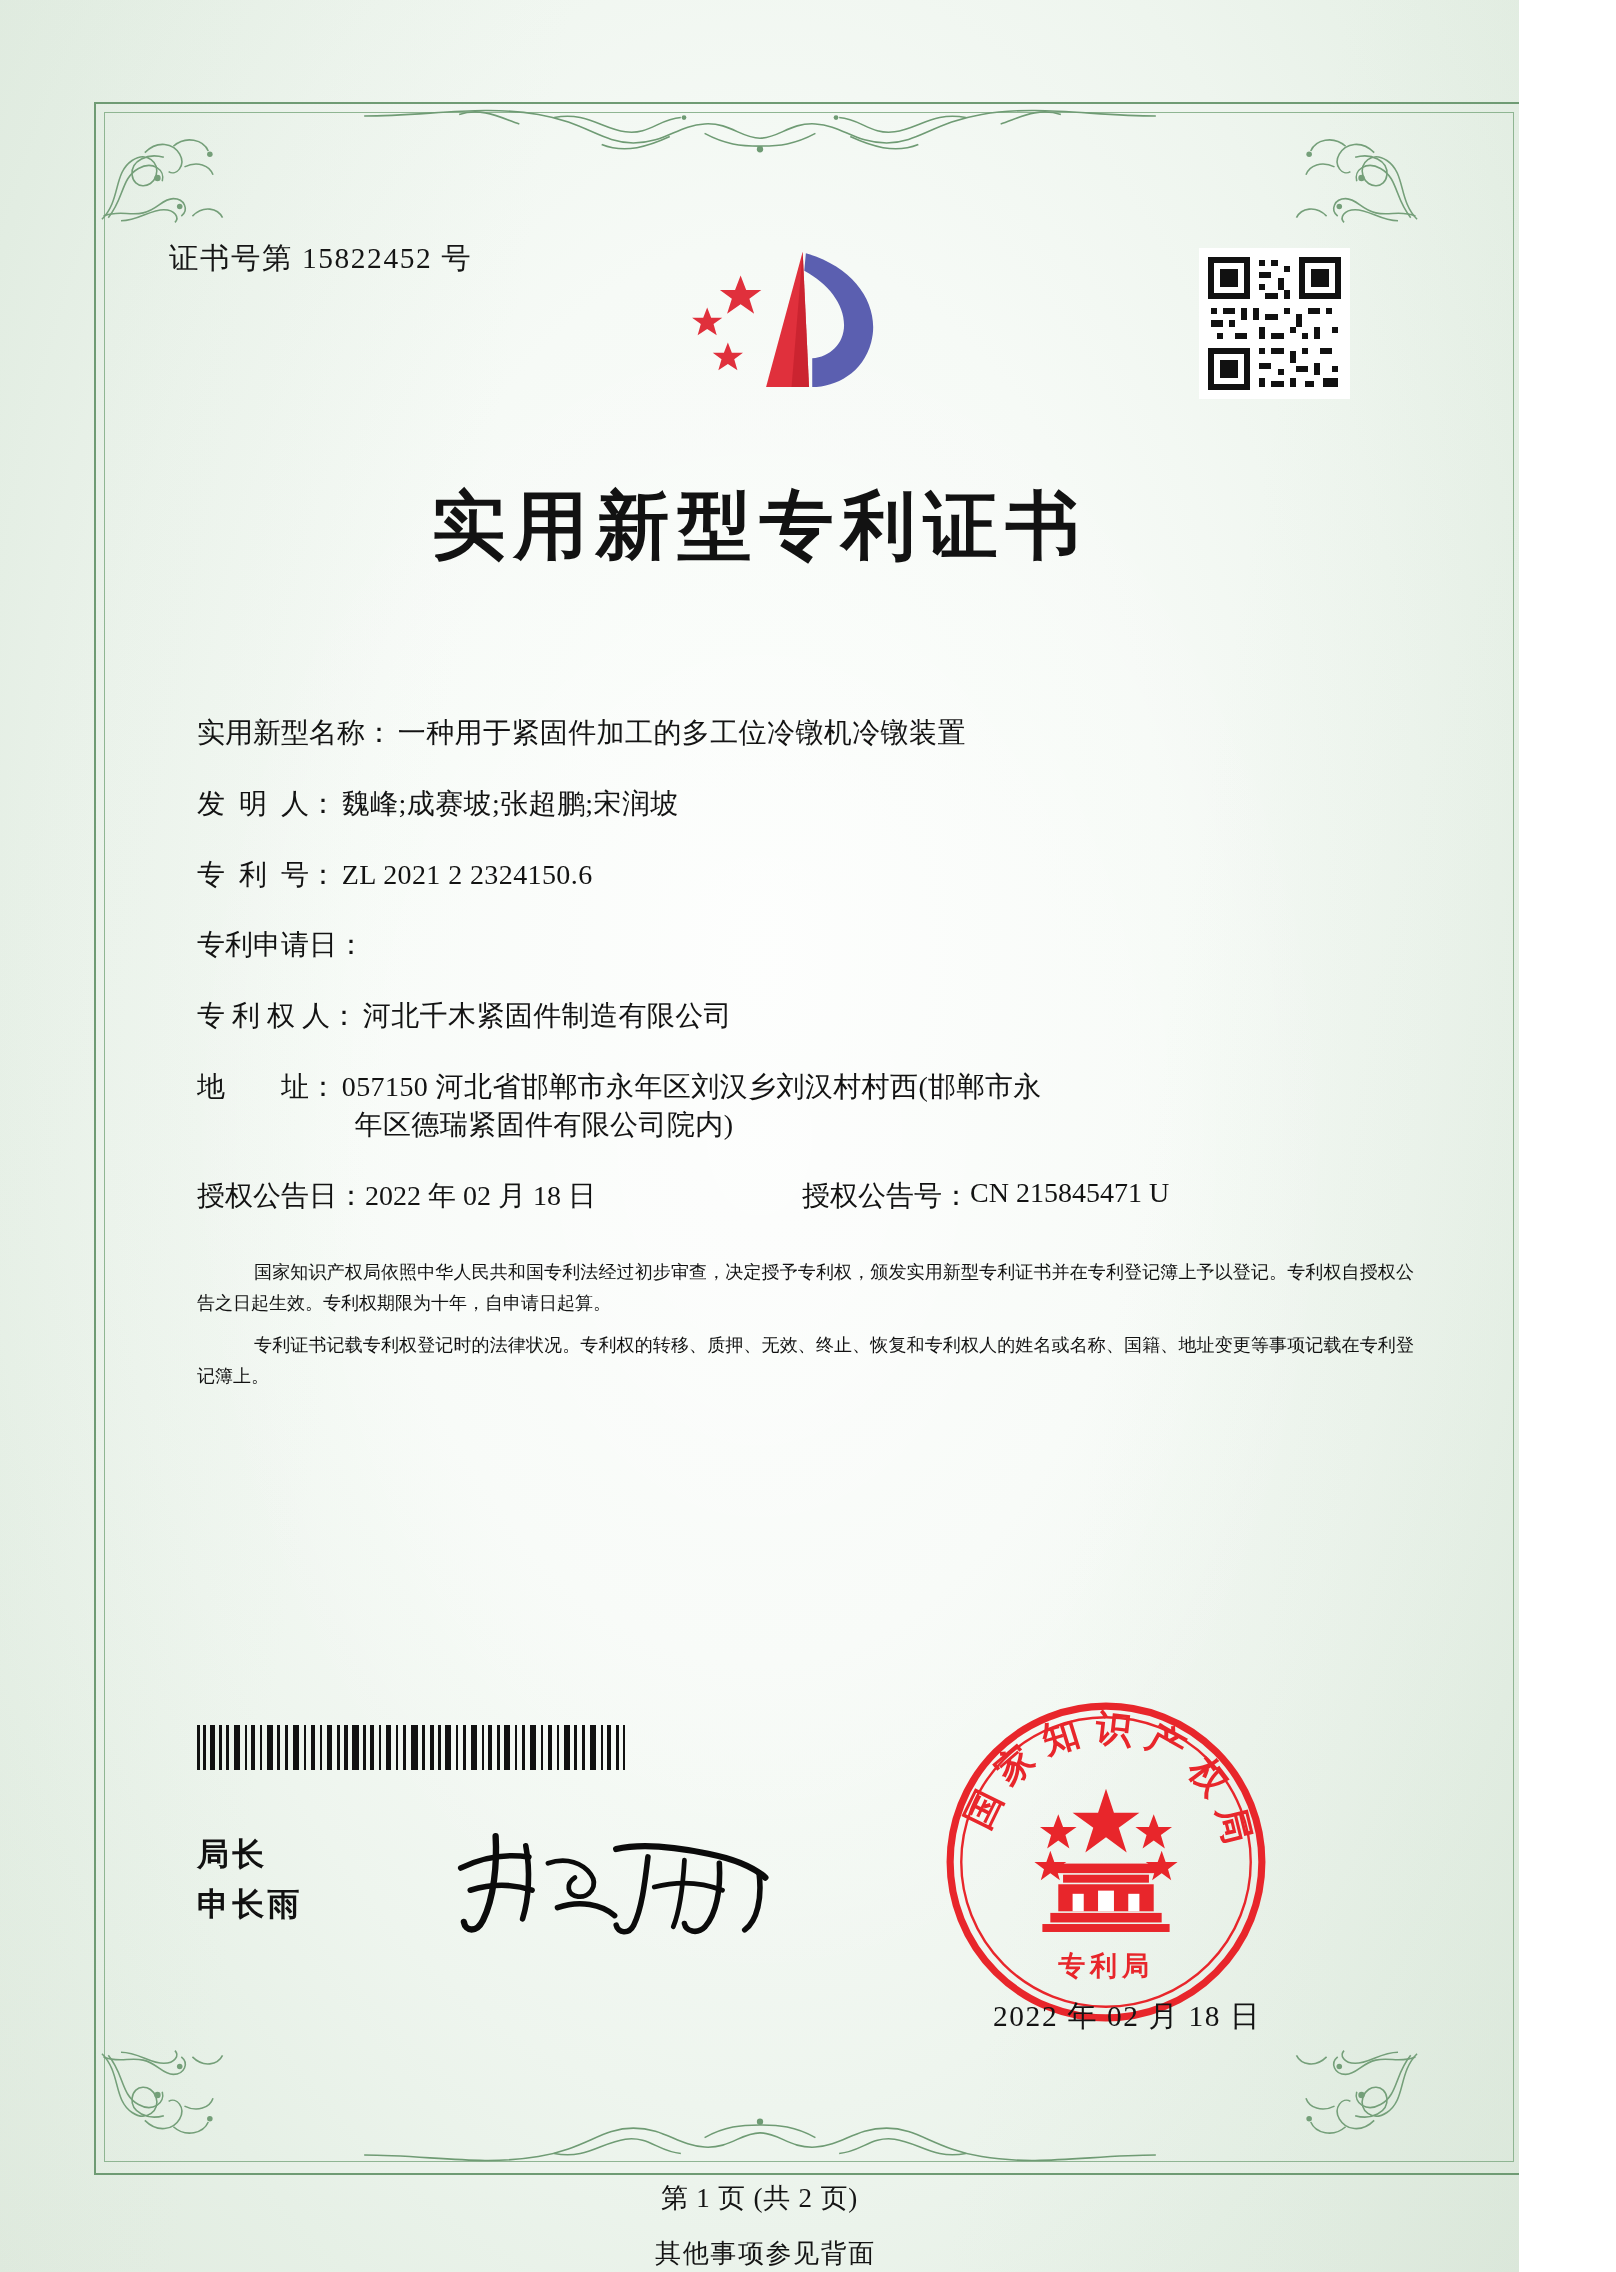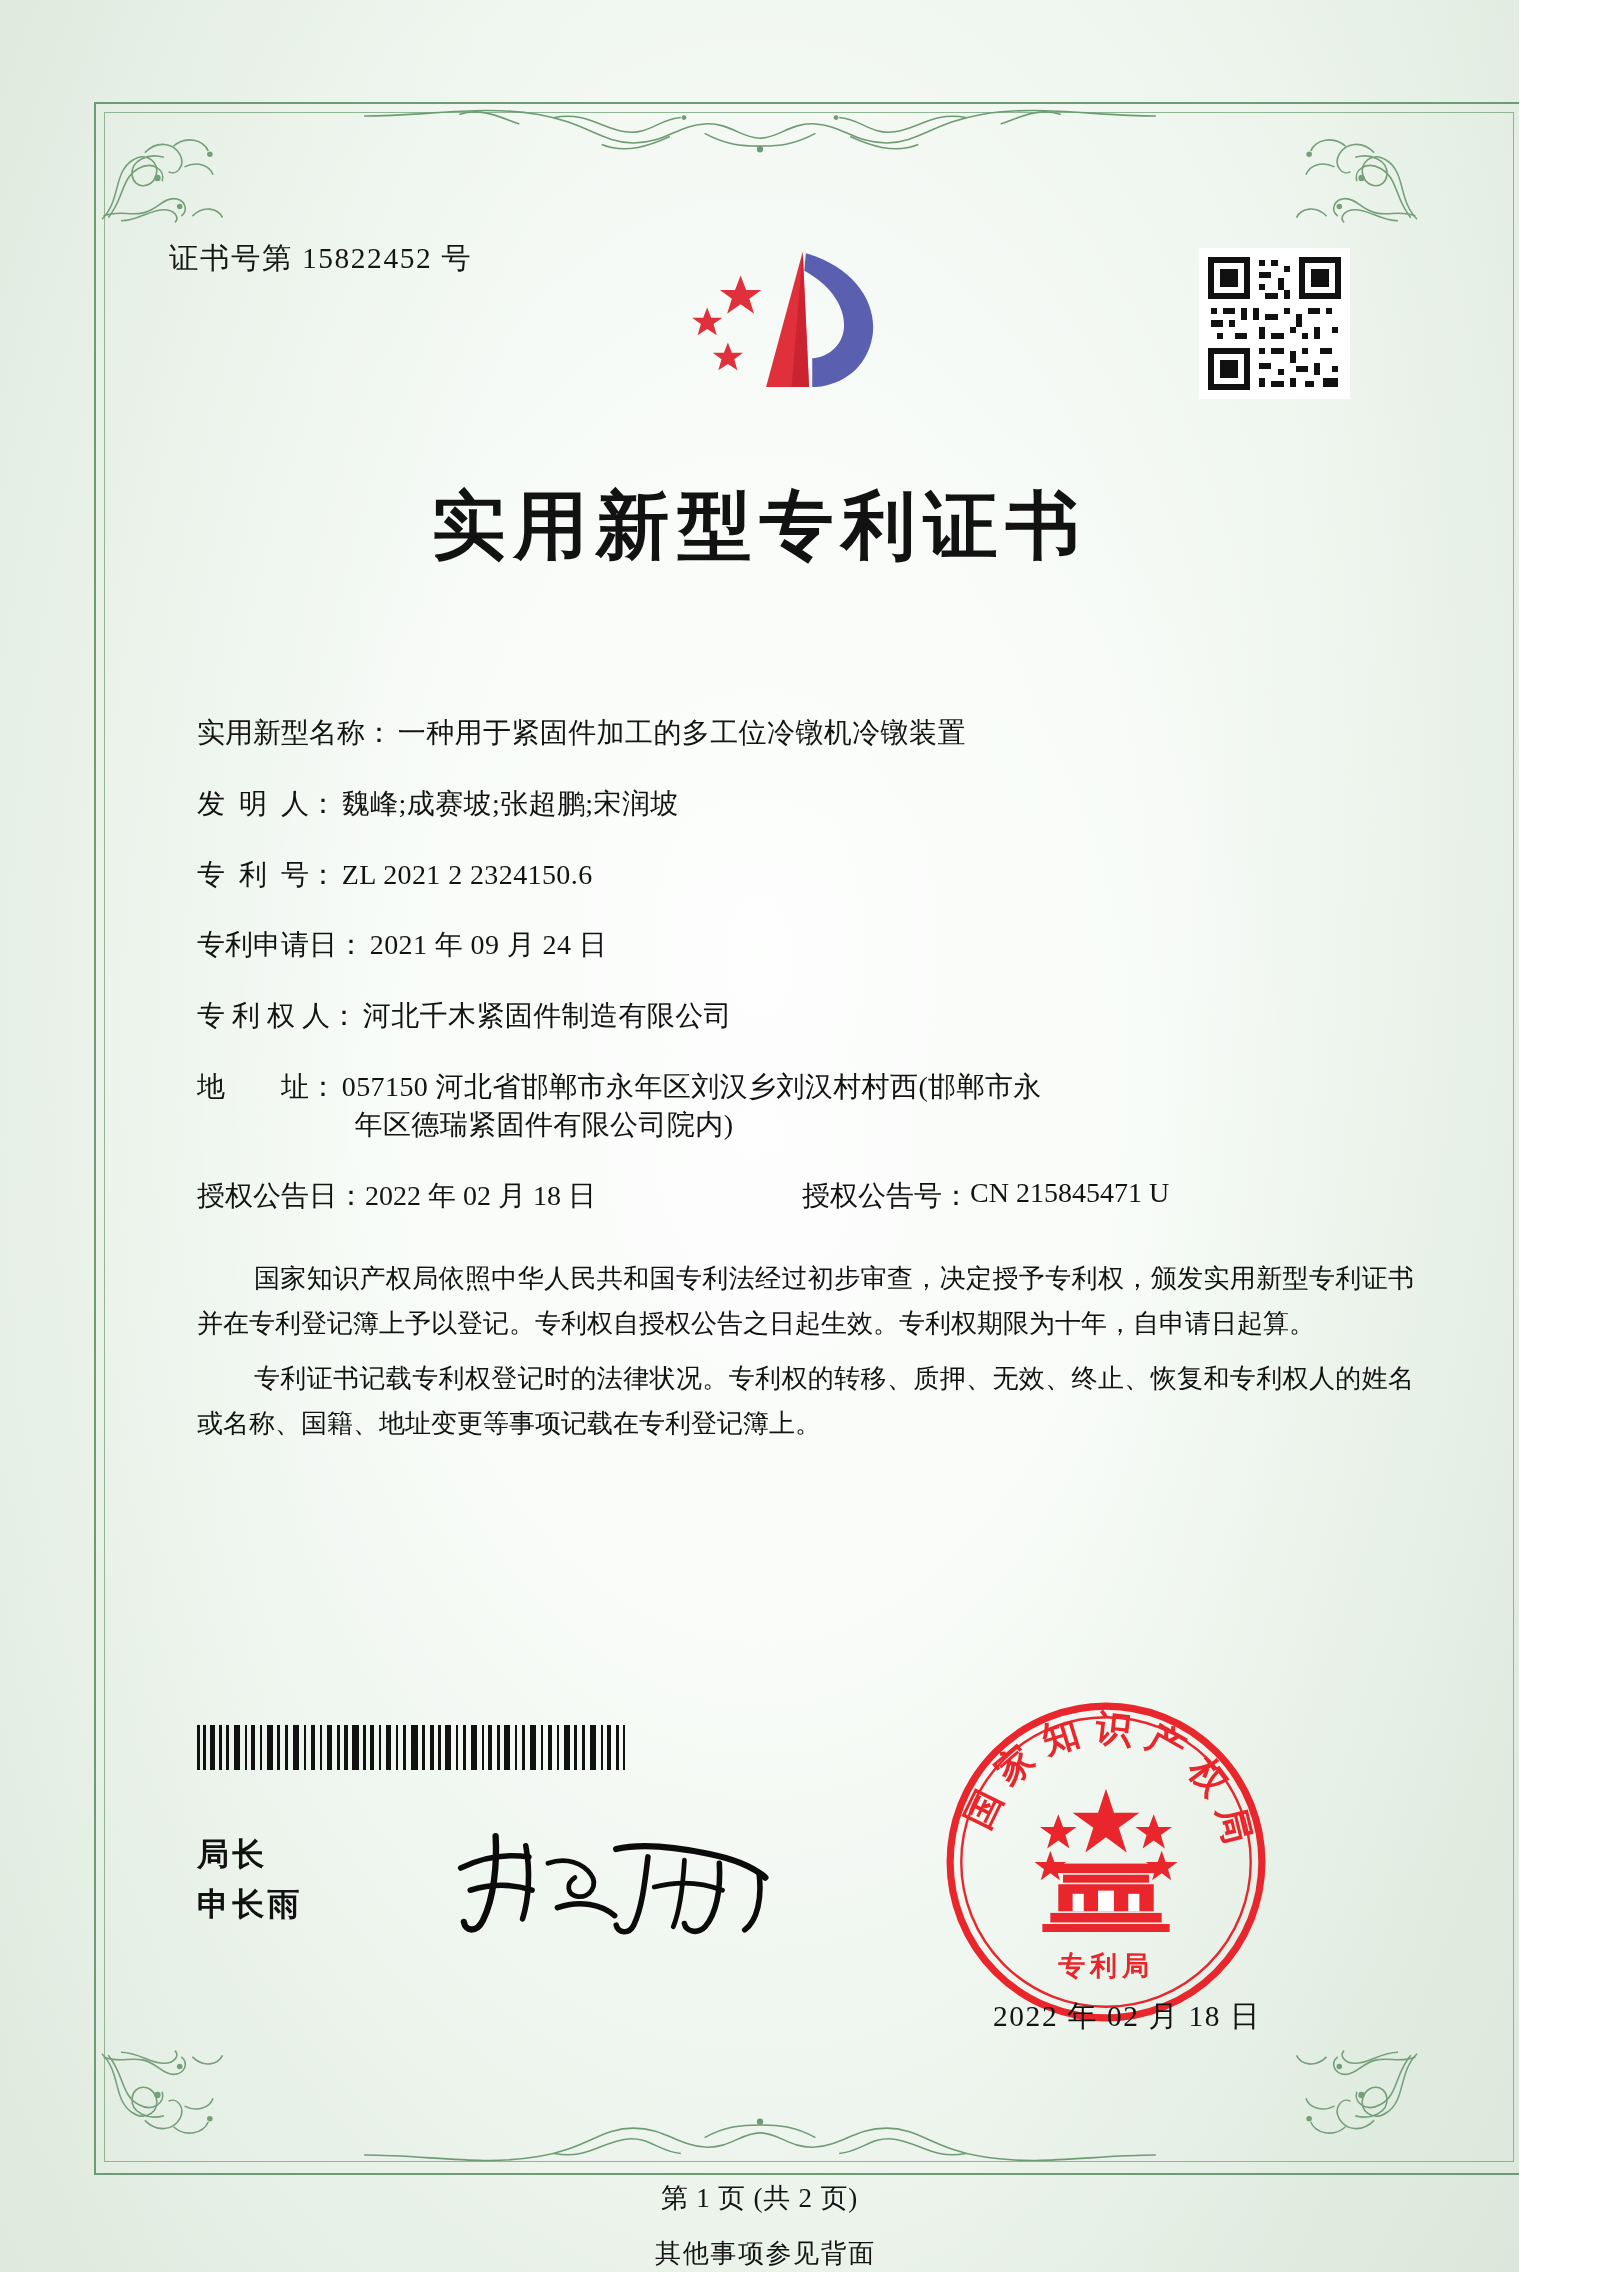--- a/index.html
+++ b/index.html
@@ -170,21 +170,21 @@
   }
   .row-pair .left { flex: 0 0 605px; display:flex; }
   .row-pair .right { flex: 1 1 auto; display:flex; }
 
   
   .body-text {
     position: absolute;
     left: 197px;
     top: 1257px;
     width: 1217px;
-    font-size: 26px;
+    font-size: 18px;
     line-height: 1.72;
     color: #121212;
     text-align: justify;
   }
   .body-text p {
     margin: 0 0 11px 0;
     text-indent: 57px;
   }
 
   
@@ -446,21 +446,20 @@
 
     <div class="field-row">
       <span class="field-label">专  利  号</span>
       <span class="field-colon">：</span>
       <span class="field-value">ZL 2021 2 2324150.6</span>
     </div>
 
     <div class="field-row">
       <span class="field-label">专利申请日</span>
       <span class="field-colon">：</span>
-      <span class="field-value">2021 年 09 月 24 日</span>
     </div>
 
     <div class="field-row">
       <span class="field-label">专 利 权 人</span>
       <span class="field-colon">：</span>
       <span class="field-value">河北千木紧固件制造有限公司</span>
     </div>
 
     <div class="field-row">
       <span class="field-label">地        址</span>

